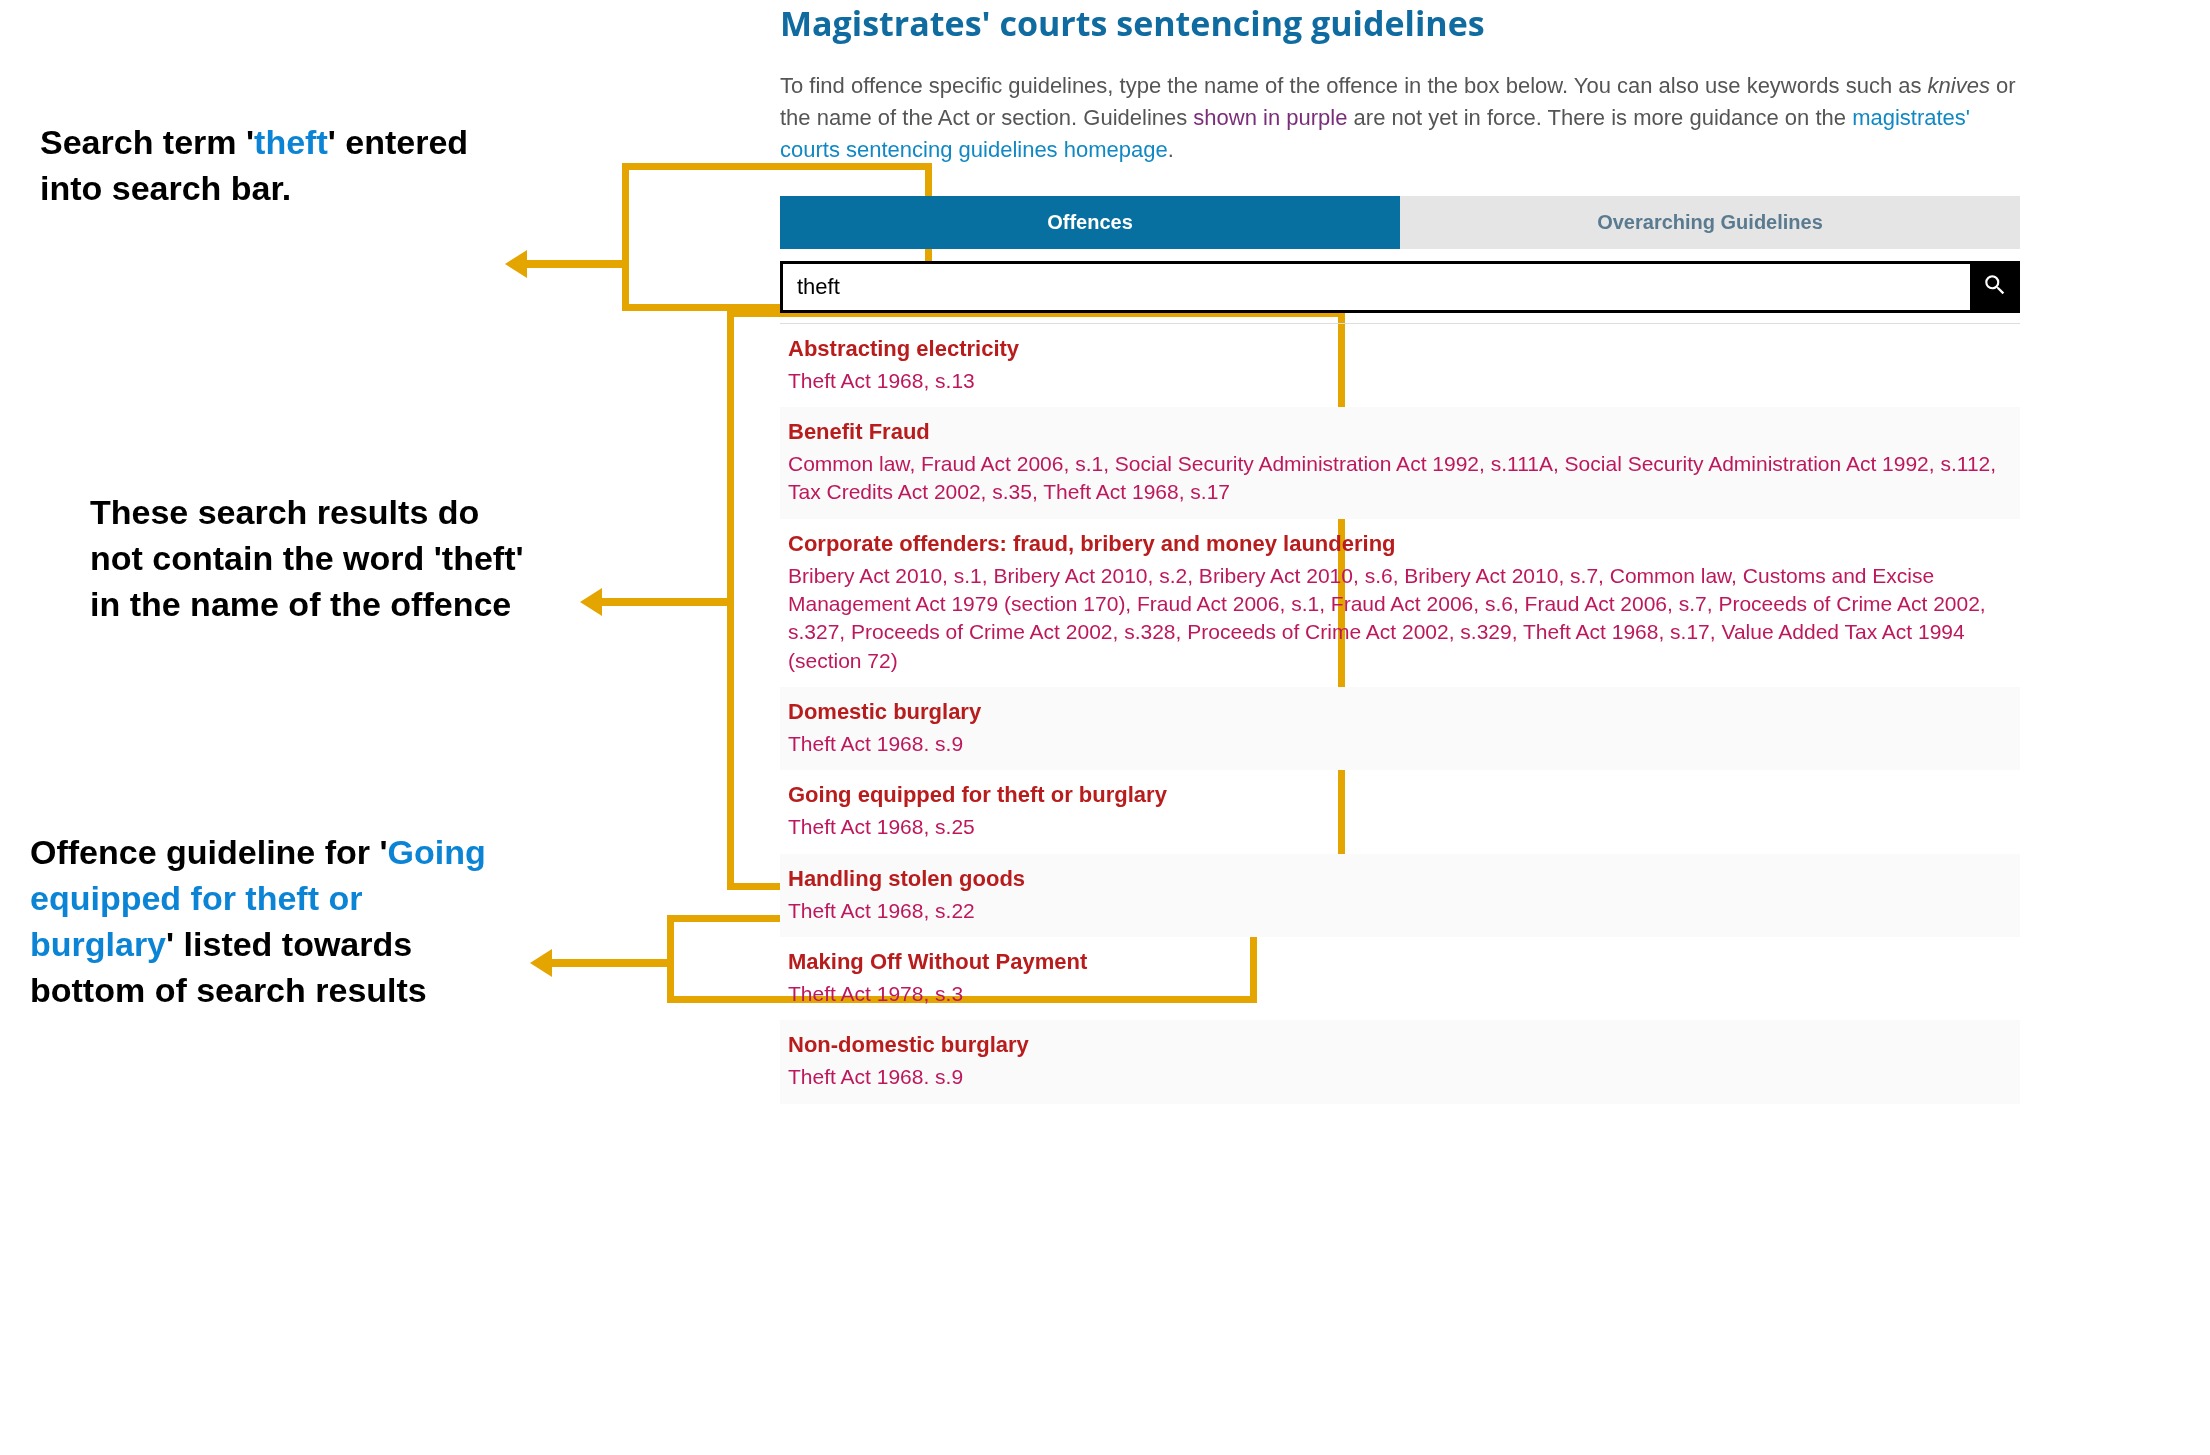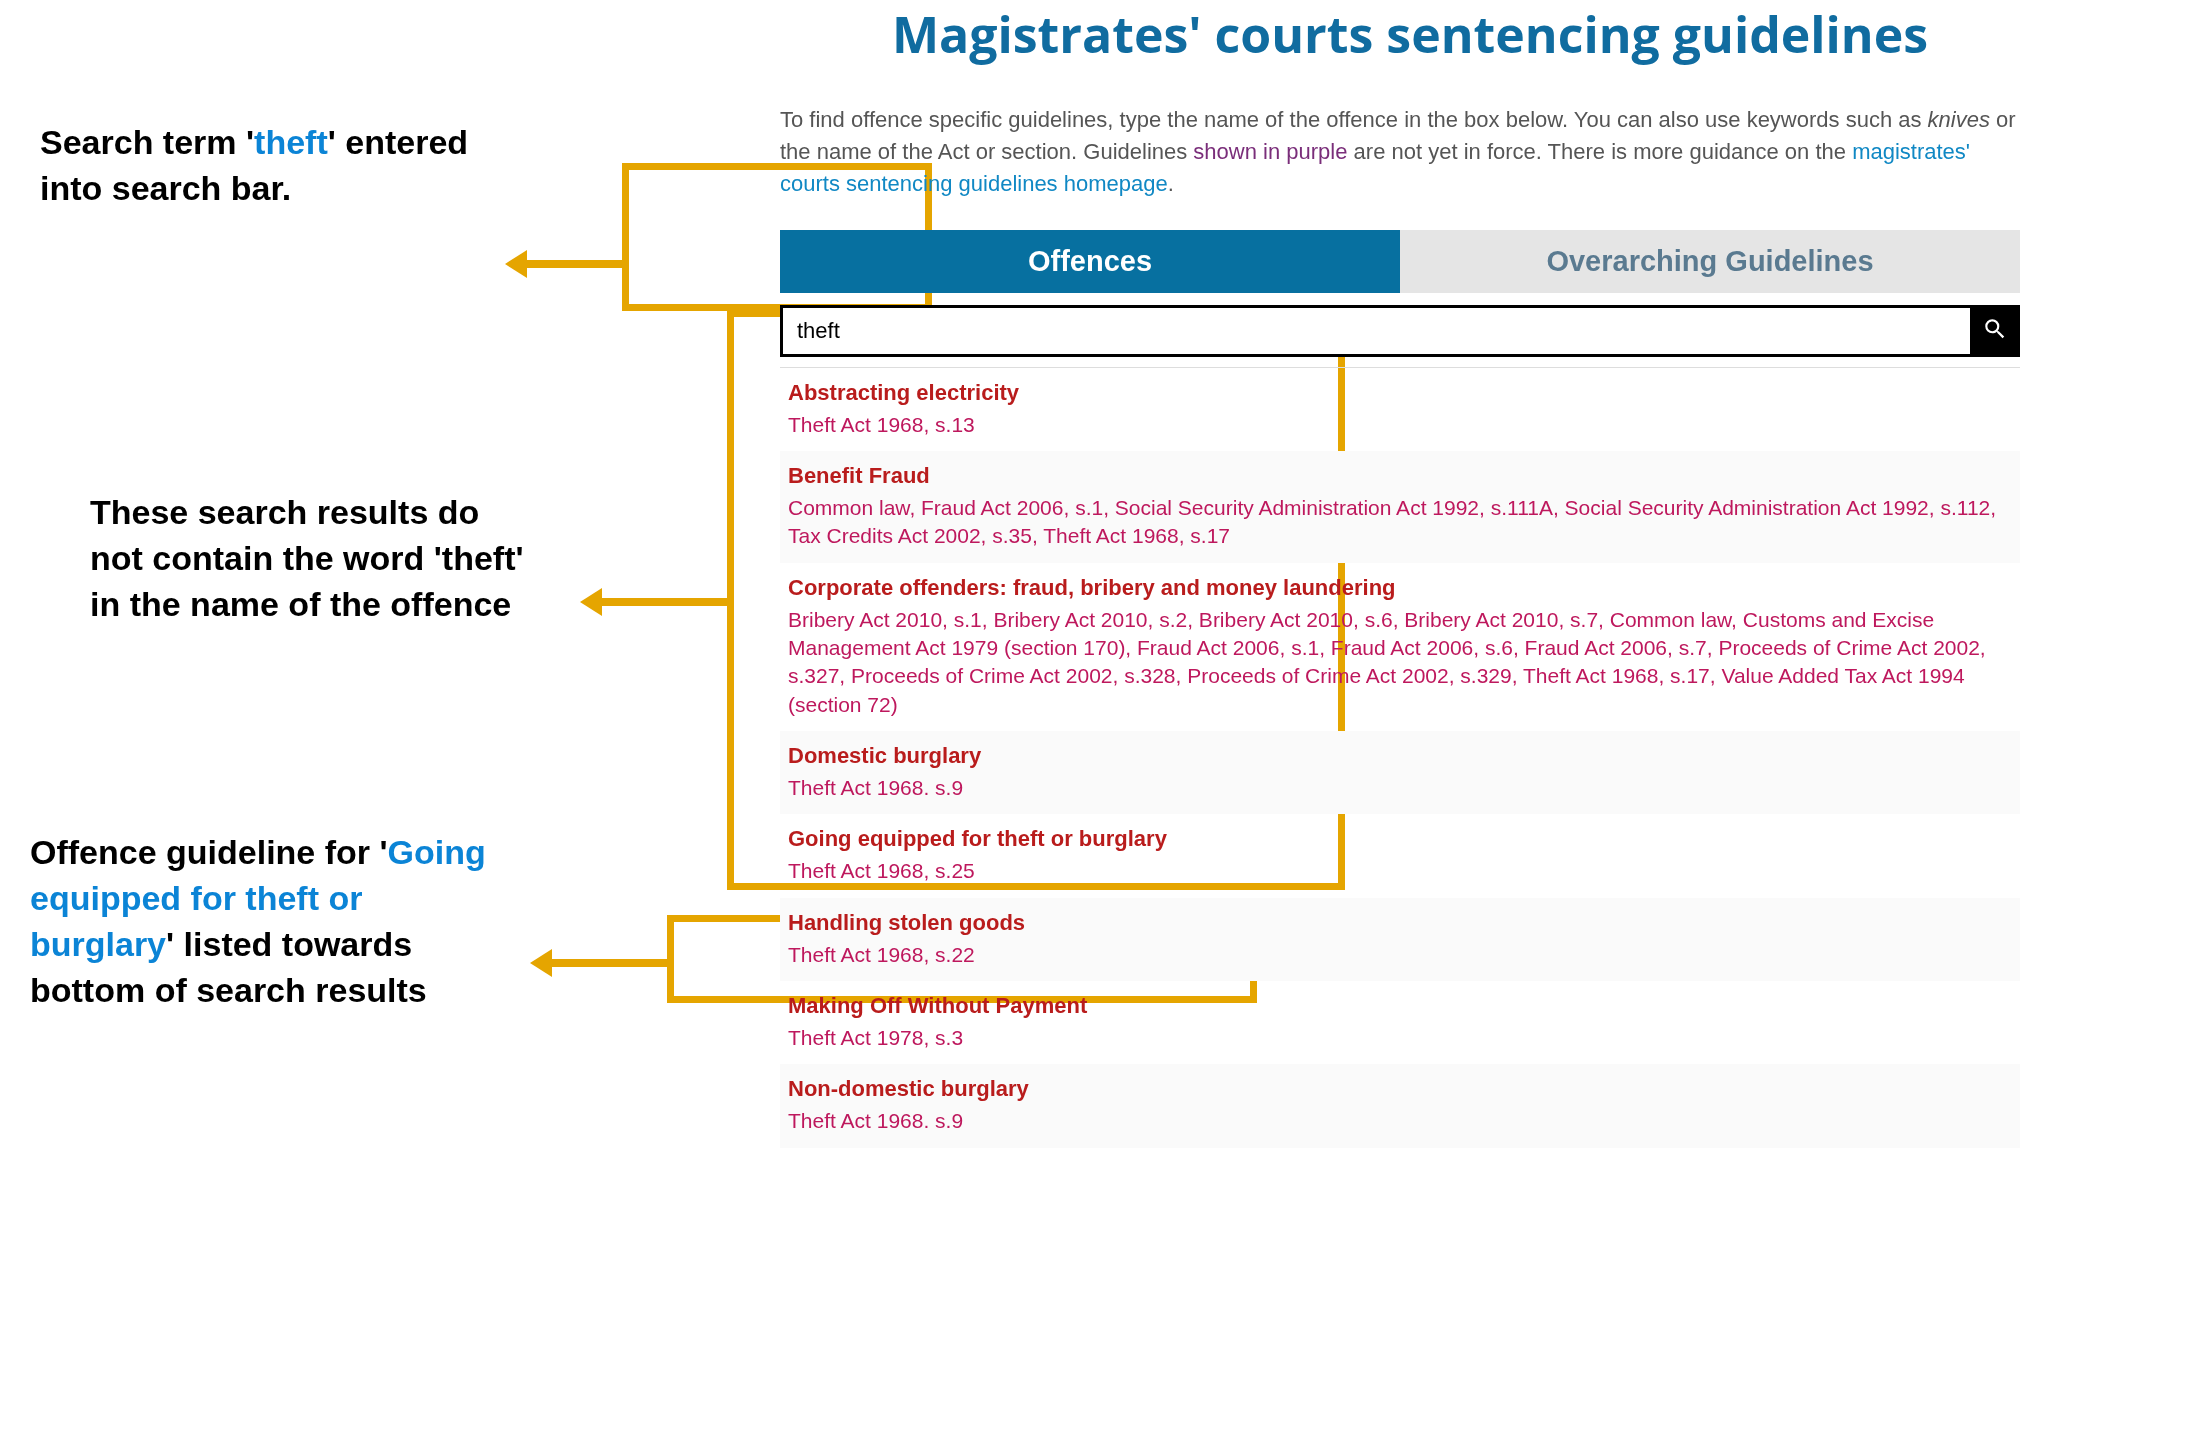--- a/index.html
+++ b/index.html
@@ -49,25 +49,24 @@
   
   .panel {
     position: absolute;
     left: 780px;
     top: 0;
     width: 1260px;
   }
 
   .panel-title {
     color: #106ca0;
-    font-size: 50px;
-    font-weight: 700;
-    margin-bottom: 36px;
+    font-size: 34px;
+    font-weight: 700;
+    margin-bottom: 24px;
     font-family: "Segoe UI", "Open Sans", Arial, sans-serif;
-    text-align: center;
   }
 
   .intro {
     color: #555;
     font-size: 22px;
     line-height: 1.45;
     margin-bottom: 30px;
     max-width: 1240px;
   }
   .intro .italic { font-style: italic; text-align: center; }
@@ -75,21 +74,21 @@
   .intro .link { color: #1088c4; }
 
   .tabs {
     display: flex;
     width: 1240px;
   }
   .tab {
     flex: 1;
     text-align: center;
     padding: 15px 0;
-    font-size: 29px;
+    font-size: 20px;
     font-weight: 700;
     cursor: pointer;
   }
   .tab.active { background: #0770a0; color: #fff; }
   .tab.inactive { background: #e5e5e5; color: #5a7a90; }
 
   .search-row {
     display: flex;
     width: 1240px;
     margin-top: 12px;

